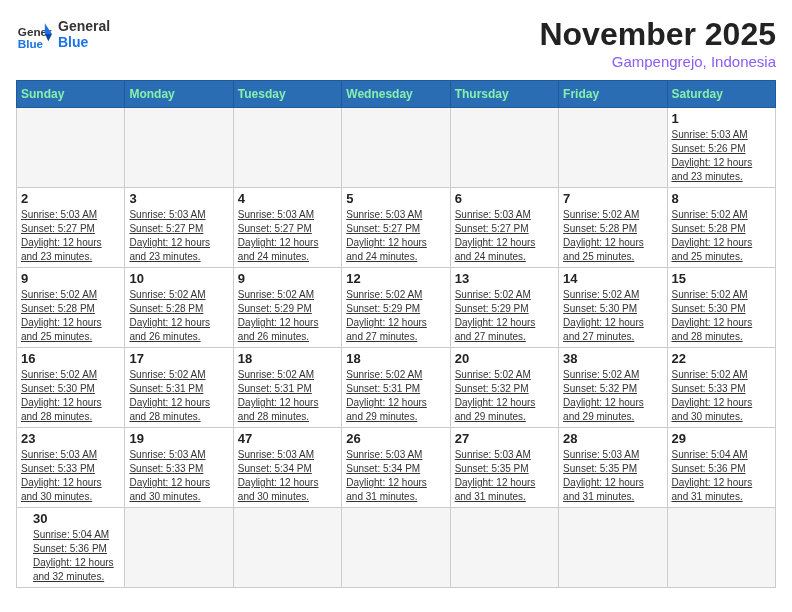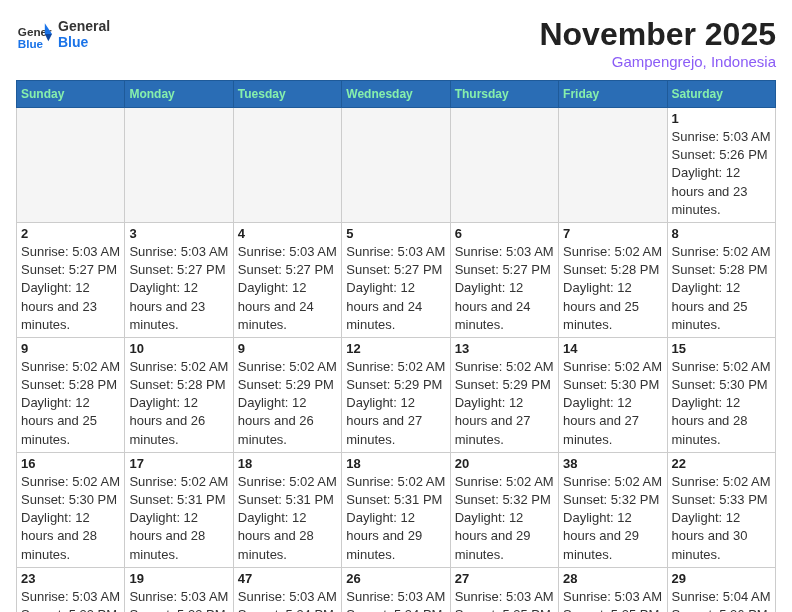--- a/index.html
+++ b/index.html
@@ -63,23 +63,24 @@
       background: #f5f5f5;
     }
     .day-num {
       font-size: 13px;
       font-weight: bold;
       color: #222;
       display: block;
       margin-bottom: 2px;
     }
     .day-info {
-      font-size: 13px;
+      font-size: 10px;
       color: #333;
       line-height: 1.4;
+      text-decoration: underline;
     }
     .last-row td {
       background: #f5f5f5;
       padding-left: 16px;
     }
     .last-row td.has-data {
       background: #fff;
     }
   </style>
 </head>

